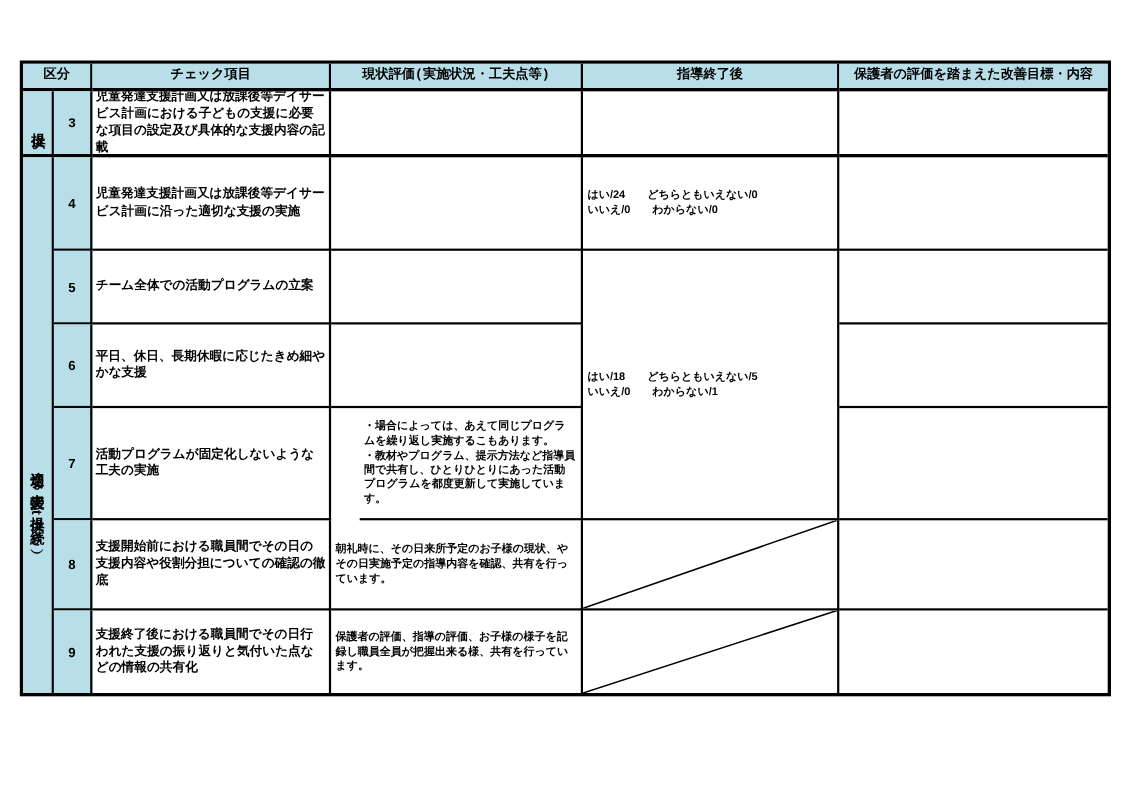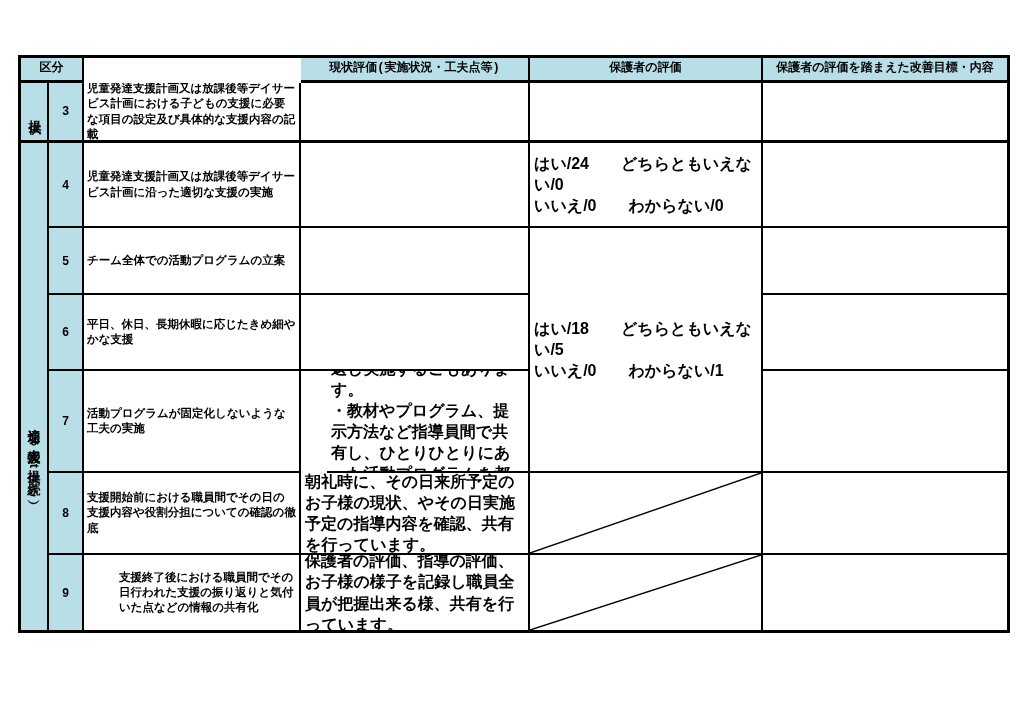--- a/index.html
+++ b/index.html
@@ -32,21 +32,21 @@
   .hdr {
     background: #b8dee8;
     justify-content: center;
     font-size: 12px;
     text-align: center;
     line-height: 1.1;
   }
   .blue { background: #b8dee8; }
   .num { justify-content: center; font-size: 12px; }
   .item { font-size: 11.5px; line-height: 1.32; padding: 2px 3px; text-align: left; }
-  .txt  { font-size: 16px; line-height: 1.32; padding: 2px 4px; text-align: left; }
+  .txt  { font-size: 10px; line-height: 1.32; padding: 2px 4px; text-align: left; }
   .pre  { white-space: pre-line; }
   .vert {
     justify-content: center;
     font-size: 13px;
   }
   .vert span {
     writing-mode: vertical-rl;
     text-orientation: mixed;
     letter-spacing: 2px;
     line-height: 1.0;
@@ -54,22 +54,23 @@
   .vshift span { margin-top: 138px; }
   .diag { position: absolute; inset: 0; width: 100%; height: 100%; }
   .diag line { stroke: #000; stroke-width: 1.4; }
 </style>
 </head>
 <body>
 
 <div class="sheet">
 
   <div class="c hdr bb3" style="grid-column:1/3; grid-row:1;">区分</div>
+  <div class="c hdr bb3" style="grid-column:3; grid-row:1;">チェック項目</div>
   <div class="c hdr bb3" style="grid-column:4; grid-row:1;">現状評価(実施状況・工夫点等)</div>
-  <div class="c hdr bb3" style="grid-column:5; grid-row:1;">保護者の評価</div>
+  <div class="c hdr bb3" style="grid-column:5; grid-row:1;">指導終了後</div>
   <div class="c hdr bb3 br0" style="grid-column:6; grid-row:1;">保護者の評価を踏まえた改善目標・内容</div>
 
   <div class="c blue vert bb3" style="grid-column:1; grid-row:2;">
       <span>提供</span>
     </div>
   <div class="c blue vert vshift bb0" style="grid-column:1; grid-row:3/9;">
       <span>適切な支援の提供t（続き）</span>
     </div>
 
   <div class="c blue num bb3" style="grid-column:2; grid-row:2;">3</div>
@@ -79,21 +80,21 @@
   <div class="c blue num" style="grid-column:2; grid-row:6;">7</div>
   <div class="c blue num" style="grid-column:2; grid-row:7;">8</div>
   <div class="c blue num bb0" style="grid-column:2; grid-row:8;">9</div>
 
   <div class="c item bb3" style="grid-column:3; grid-row:2;">児童発達支援計画又は放課後等デイサービス計画における子どもの支援に必要な項目の設定及び具体的な支援内容の記載</div>
   <div class="c item" style="grid-column:3; grid-row:3;">児童発達支援計画又は放課後等デイサービス計画に沿った適切な支援の実施</div>
   <div class="c item" style="grid-column:3; grid-row:4;">チーム全体での活動プログラムの立案</div>
   <div class="c item" style="grid-column:3; grid-row:5;">平日、休日、長期休暇に応じたきめ細やかな支援</div>
   <div class="c item" style="grid-column:3; grid-row:6;">活動プログラムが固定化しないような工夫の実施</div>
   <div class="c item" style="grid-column:3; grid-row:7;">支援開始前における職員間でその日の支援内容や役割分担についての確認の徹底</div>
-  <div class="c item bb0" style="grid-column:3; grid-row:8;margin-left:32px;">支援終了後における職員間でその日行われた支援の振り返りと気付いた点などの情報の共有化</div>
+  <div class="c item bb0" style="grid-column:3; grid-row:8;">支援終了後における職員間でその日行われた支援の振り返りと気付いた点などの情報の共有化</div>
 
   <div class="c txt bb3" style="grid-column:4; grid-row:2;"></div>
   <div class="c txt" style="grid-column:4; grid-row:3;"></div>
   <div class="c txt" style="grid-column:4; grid-row:4;"></div>
   <div class="c txt" style="grid-column:4; grid-row:5;"></div>
   <div class="c txt pre" style="grid-column:4; grid-row:6;margin-left:26px;">・場合によっては、あえて同じプログラムを繰り返し実施するこもあります。
 ・教材やプログラム、提示方法など指導員間で共有し、ひとりひとりにあった活動プログラムを都度更新して実施しています。</div>
   <div class="c txt pre" style="grid-column:4; grid-row:7;">朝礼時に、その日来所予定のお子様の現状、やその日実施予定の指導内容を確認、共有を行っています。</div>
   <div class="c txt pre bb0" style="grid-column:4; grid-row:8;">保護者の評価、指導の評価、お子様の様子を記録し職員全員が把握出来る様、共有を行っています。</div>
 

